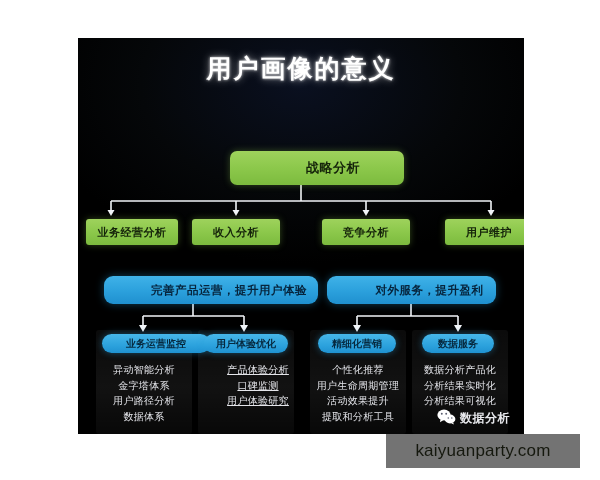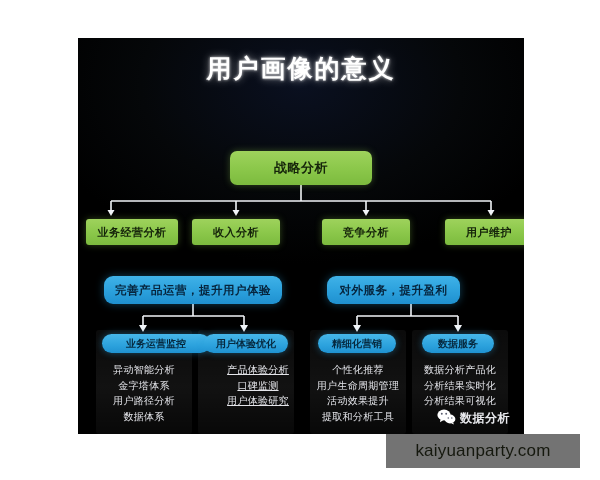--- a/index.html
+++ b/index.html
@@ -64,38 +64,40 @@
     letter-spacing: 0.5px;
     box-shadow: 0 0 7px rgba(140,200,75,0.35);
   }
   #root-box {
     left: 152px;
     top: 113px;
     width: 142px;
     height: 34px;
     border-radius: 7px;
     font-size: 13px;
+    padding-left: 32px;
   }
   .lvl2 {
     top: 181px;
     height: 26px;
     border-radius: 3px;
     font-size: 11px;
   }
   .bbox {
     position: absolute;
     background: linear-gradient(180deg, #3fb2e8 0%, #2ba0dc 55%, #1f90cf 100%);
     color: #06243c;
     font-weight: bold;
     display: flex;
     align-items: center;
     justify-content: center;
     text-align: center;
     border-radius: 9px;
     box-shadow: 0 0 8px rgba(43,160,220,0.4);
+    padding-left: 36px;
   }
   .lvl3 {
     top: 238px;
     height: 28px;
     font-size: 11.5px;
     letter-spacing: 0.5px;
   }
   .pill {
     position: absolute;
     top: 296px;

